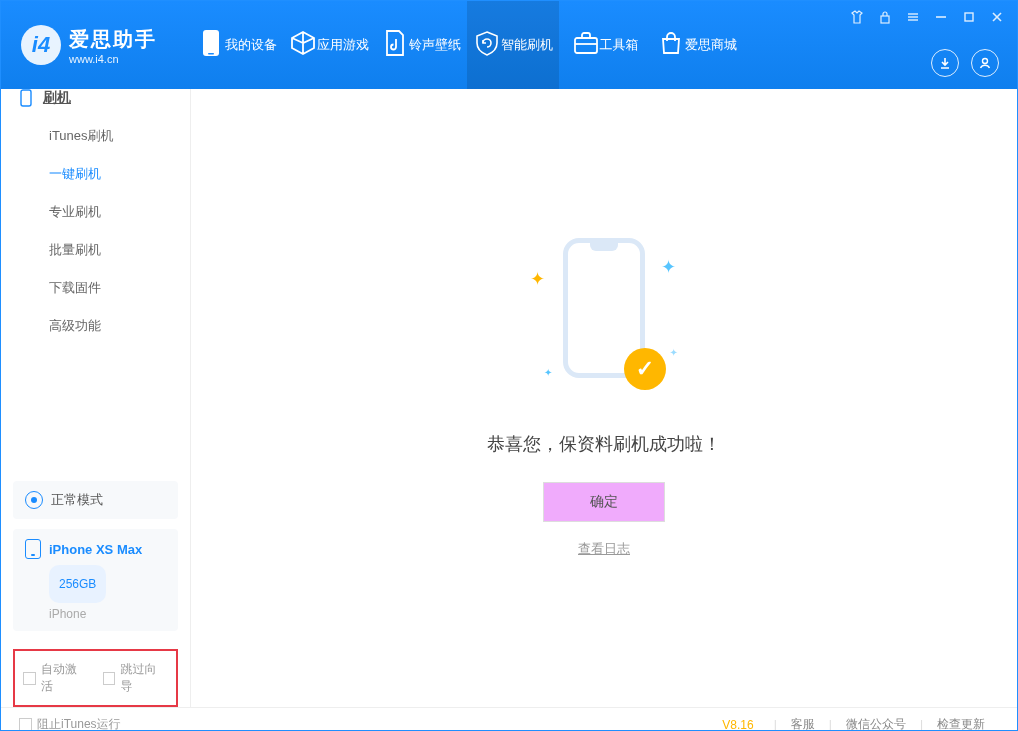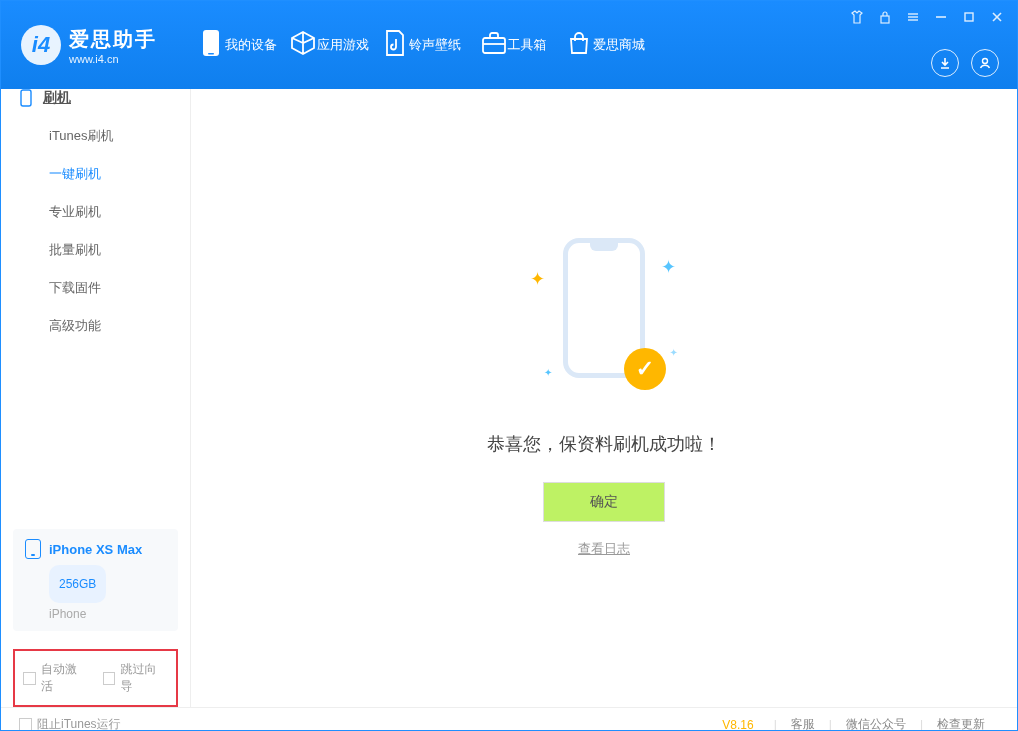--- a/index.html
+++ b/index.html
@@ -43,21 +43,21 @@
 .success-illustration { position: relative; width: 180px; height: 170px; margin-bottom: 24px; }
 .phone-shape { position: absolute; left: 50%; top: 0; transform: translateX(-50%); width: 82px; height: 140px; border: 5px solid #dbe8f7; border-radius: 16px; background: #fff; }
 .phone-shape::before { content: ""; position: absolute; top: 0px; left: 50%; transform: translateX(-50%); width: 28px; height: 8px; background: #dbe8f7; border-radius: 0 0 6px 6px; }
 .check-badge { position: absolute; right: 28px; bottom: 18px; width: 42px; height: 42px; background: #ffb700; border-radius: 50%; display: flex; align-items: center; justify-content: center; color: #fff; font-size: 22px; font-weight: bold; }
 .sparkle { position: absolute; font-size: 18px; }
 .sparkle.s1 { left: 16px; top: 30px; color: #ffb700; }
 .sparkle.s2 { right: 18px; top: 18px; color: #57c5ff; }
 .sparkle.s3 { left: 30px; bottom: 30px; color: #57c5ff; font-size: 10px; }
 .sparkle.s4 { right: 16px; bottom: 50px; color: #9bdcff; font-size: 10px; }
 .success-text { font-size: 18px; color: #444; margin-bottom: 26px; }
-.confirm-btn { border: 1px solid #ddd; background: #bef264; padding: 10px 46px; font-size: 14px; color: #555; cursor: pointer; margin-bottom: 18px; }
+.confirm-btn { border: 1px solid #ddd; background: #f0abfc; padding: 10px 46px; font-size: 14px; color: #555; cursor: pointer; margin-bottom: 18px; }
 .log-link { font-size: 13px; color: #999; cursor: pointer; text-decoration: underline; }
 .footer { height: 34px; border-top: 1px solid #eee; display: flex; align-items: center; padding: 0 18px; font-size: 12px; color: #999; }
 .footer .chk { color: #999; }
 .footer-spacer { flex: 1; }
 .footer-version { color: #ffb700; margin-right: 20px; }
 .footer-link { color: #888; cursor: pointer; padding: 0 14px; }
 .footer-sep { color: #ddd; }
 svg { display: block; }
 </style>
 </head>
@@ -93,20 +93,30 @@
     </div>
     <div class="nav-tab">
       <div class="icon">
         <svg width="24" height="28" viewBox="0 0 24 28">
             <path d="M4 2 L16 2 L20 6 L20 26 L4 26 Z" fill="none" stroke="#fff" stroke-width="1.8"></path>
             <path d="M13 10 L13 18 A2.5 2.5 0 1 1 10.5 15.5" fill="none" stroke="#fff" stroke-width="1.8"></path>
           </svg>
       </div>
       <div class="label">铃声壁纸</div>
     </div>
+    <div class="nav-tab active">
+      <div class="icon">
+        <svg width="28" height="28" viewBox="0 0 28 28">
+            <path d="M14 3 L24 7 L24 14 C24 20 19 24 14 26 C9 24 4 20 4 14 L4 7 Z" fill="none" stroke="#fff" stroke-width="1.6"></path>
+            <path d="M10 14 A4 4 0 1 1 14 18" fill="none" stroke="#fff" stroke-width="1.6"></path>
+            <path d="M10 11 L10 14 L13 14" fill="none" stroke="#fff" stroke-width="1.6"></path>
+          </svg>
+      </div>
+      <div class="label">智能刷机</div>
+    </div>
     <div class="nav-tab">
       <div class="icon">
         <svg width="28" height="26" viewBox="0 0 28 26">
             <rect x="3" y="8" width="22" height="15" rx="2" fill="none" stroke="#fff" stroke-width="1.8"></rect>
             <path d="M10 8 L10 5 A2 2 0 0 1 12 3 L16 3 A2 2 0 0 1 18 5 L18 8" fill="none" stroke="#fff" stroke-width="1.8"></path>
             <line x1="3" y1="14" x2="25" y2="14" stroke="#fff" stroke-width="1.8"></line>
           </svg>
       </div>
       <div class="label">工具箱</div>
     </div>
@@ -184,20 +194,24 @@
     <div class="side-item">iTunes刷机</div>
     <div class="side-item active">一键刷机</div>
     <div class="side-item">专业刷机</div>
     <div class="side-item">批量刷机</div>
 
     <div class="side-item">下载固件</div>
     <div class="side-item">高级功能</div>
 
     <div class="sidebar-spacer"></div>
 
+    <div class="status-box">
+      <span class="status-dot"></span>
+      <span>正常模式</span>
+    </div>
 
     <div class="device-box">
       <div class="device-header">
         <span class="device-phone-icon"></span>
         <span>iPhone XS Max</span>
       </div>
       <div><span class="capacity-badge">256GB</span></div>
       <div class="device-type">iPhone</div>
     </div>
 

